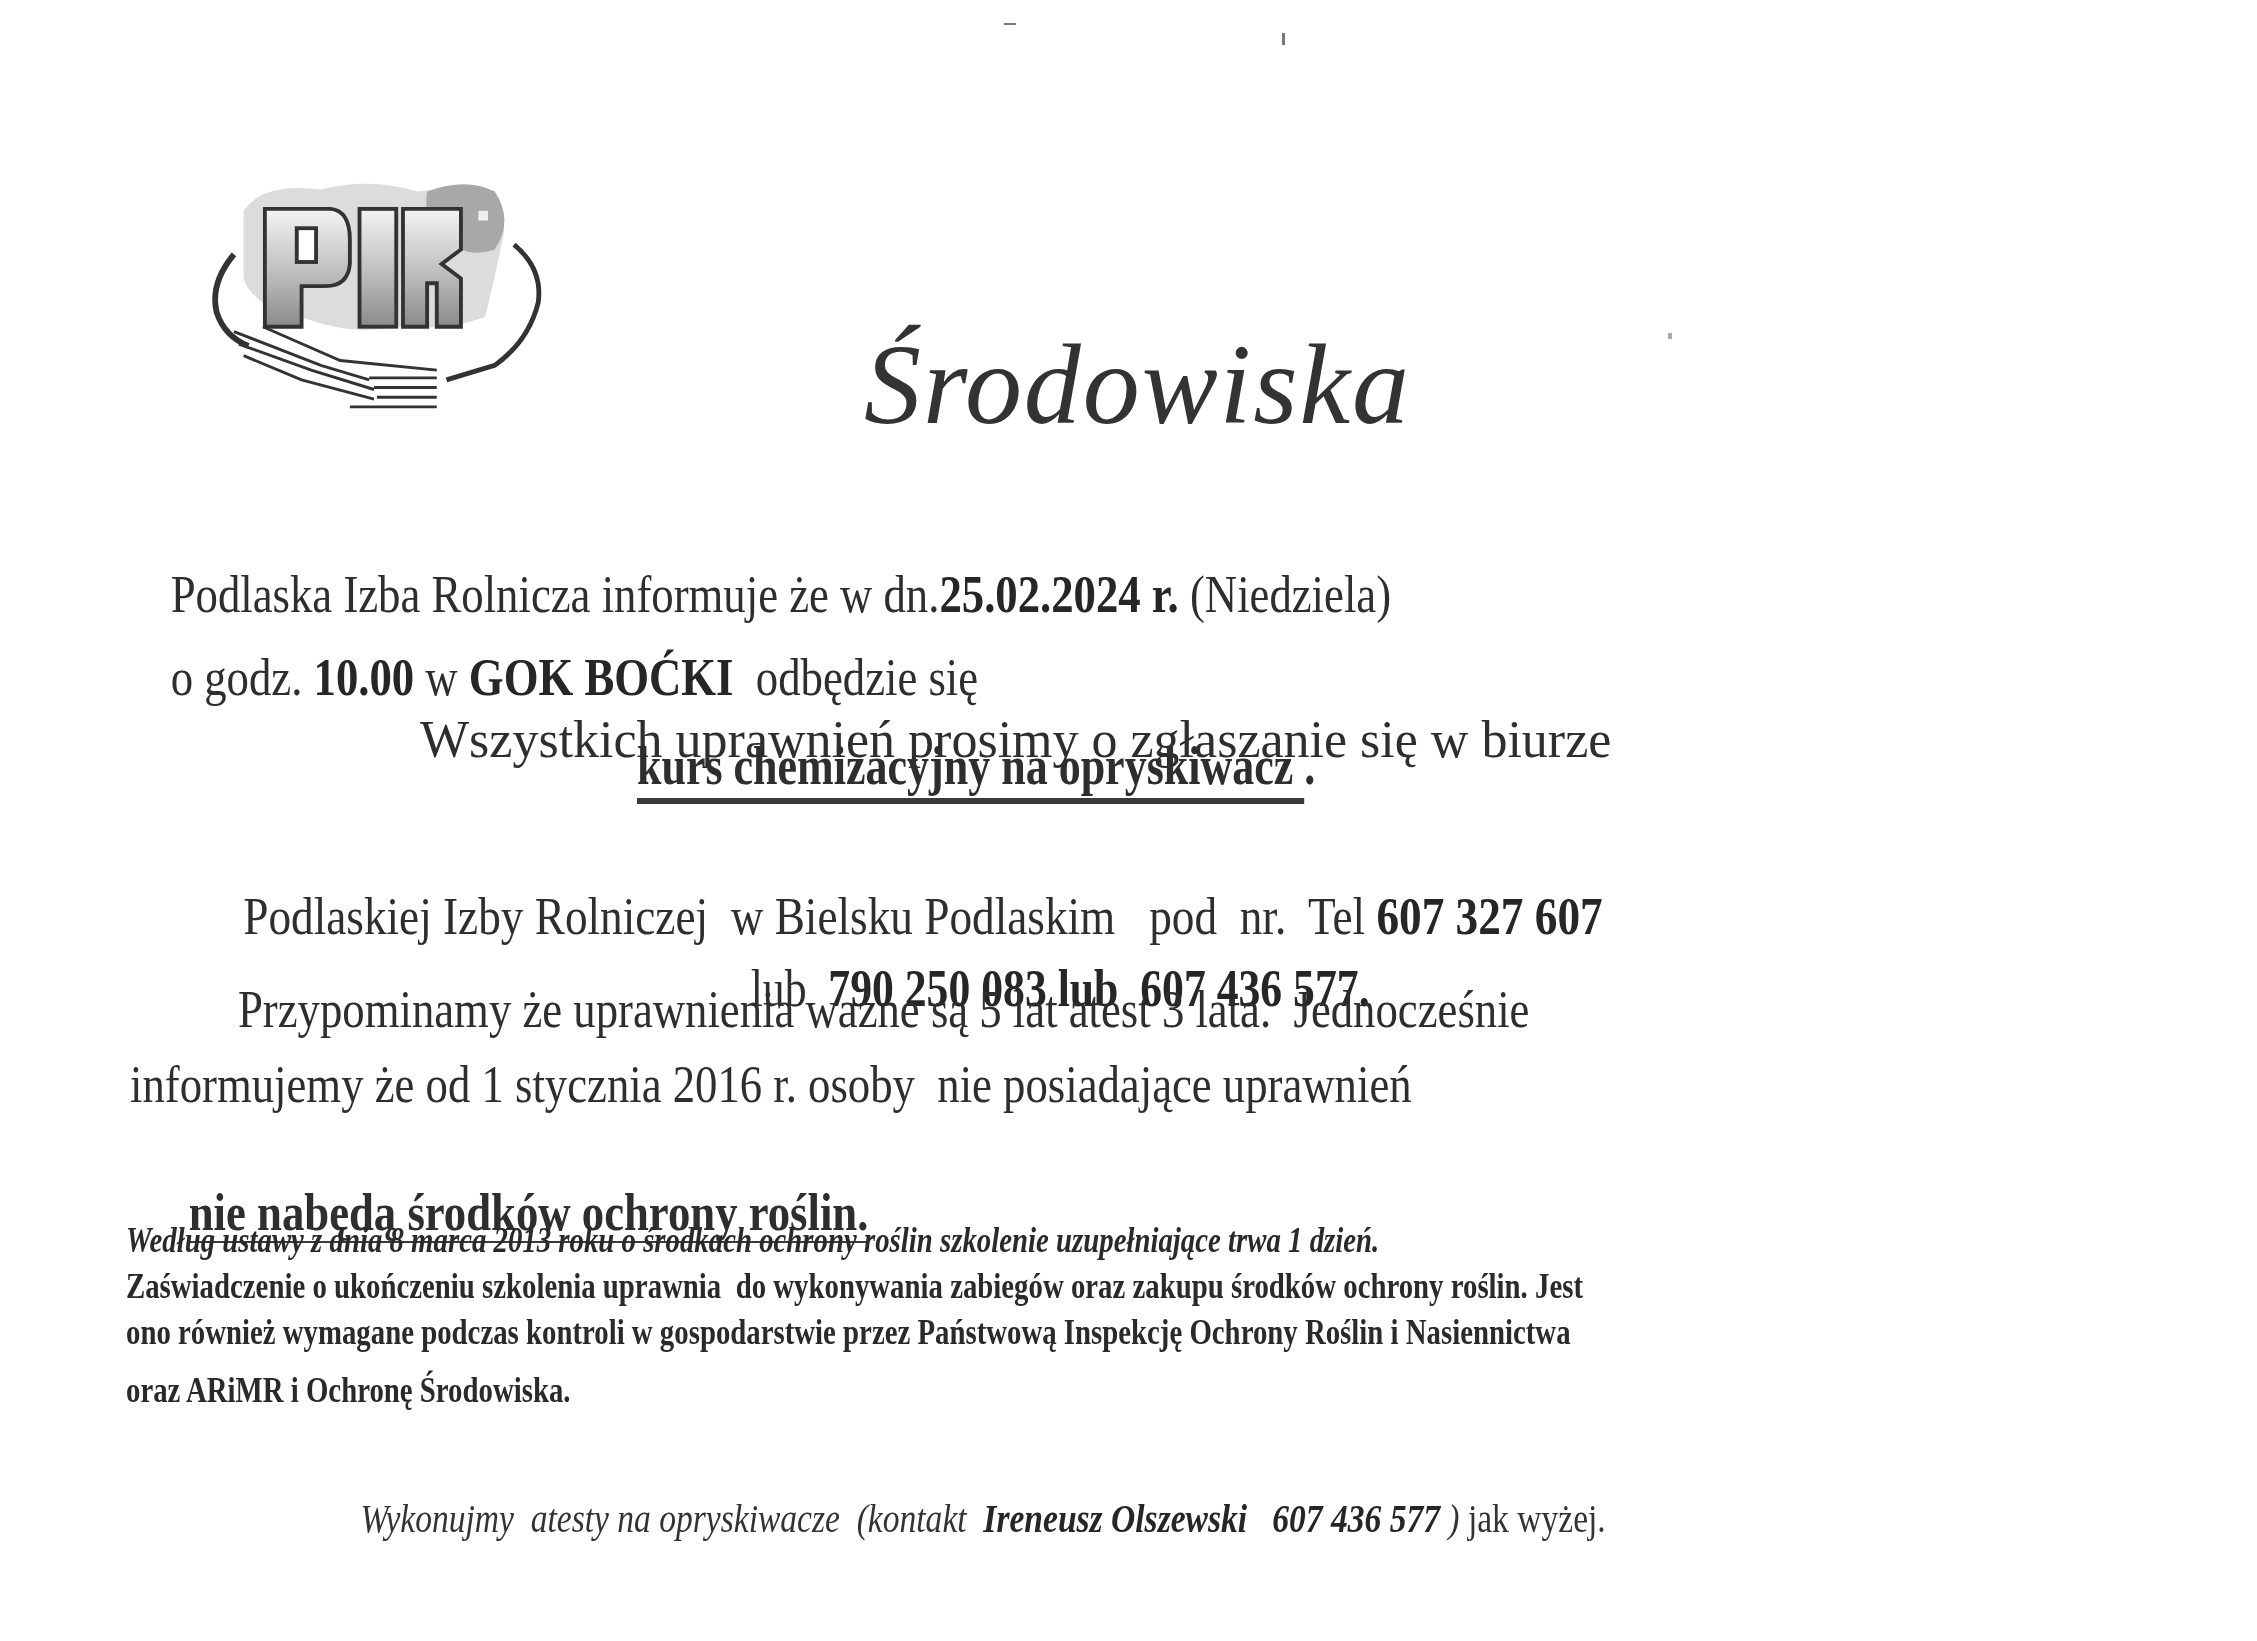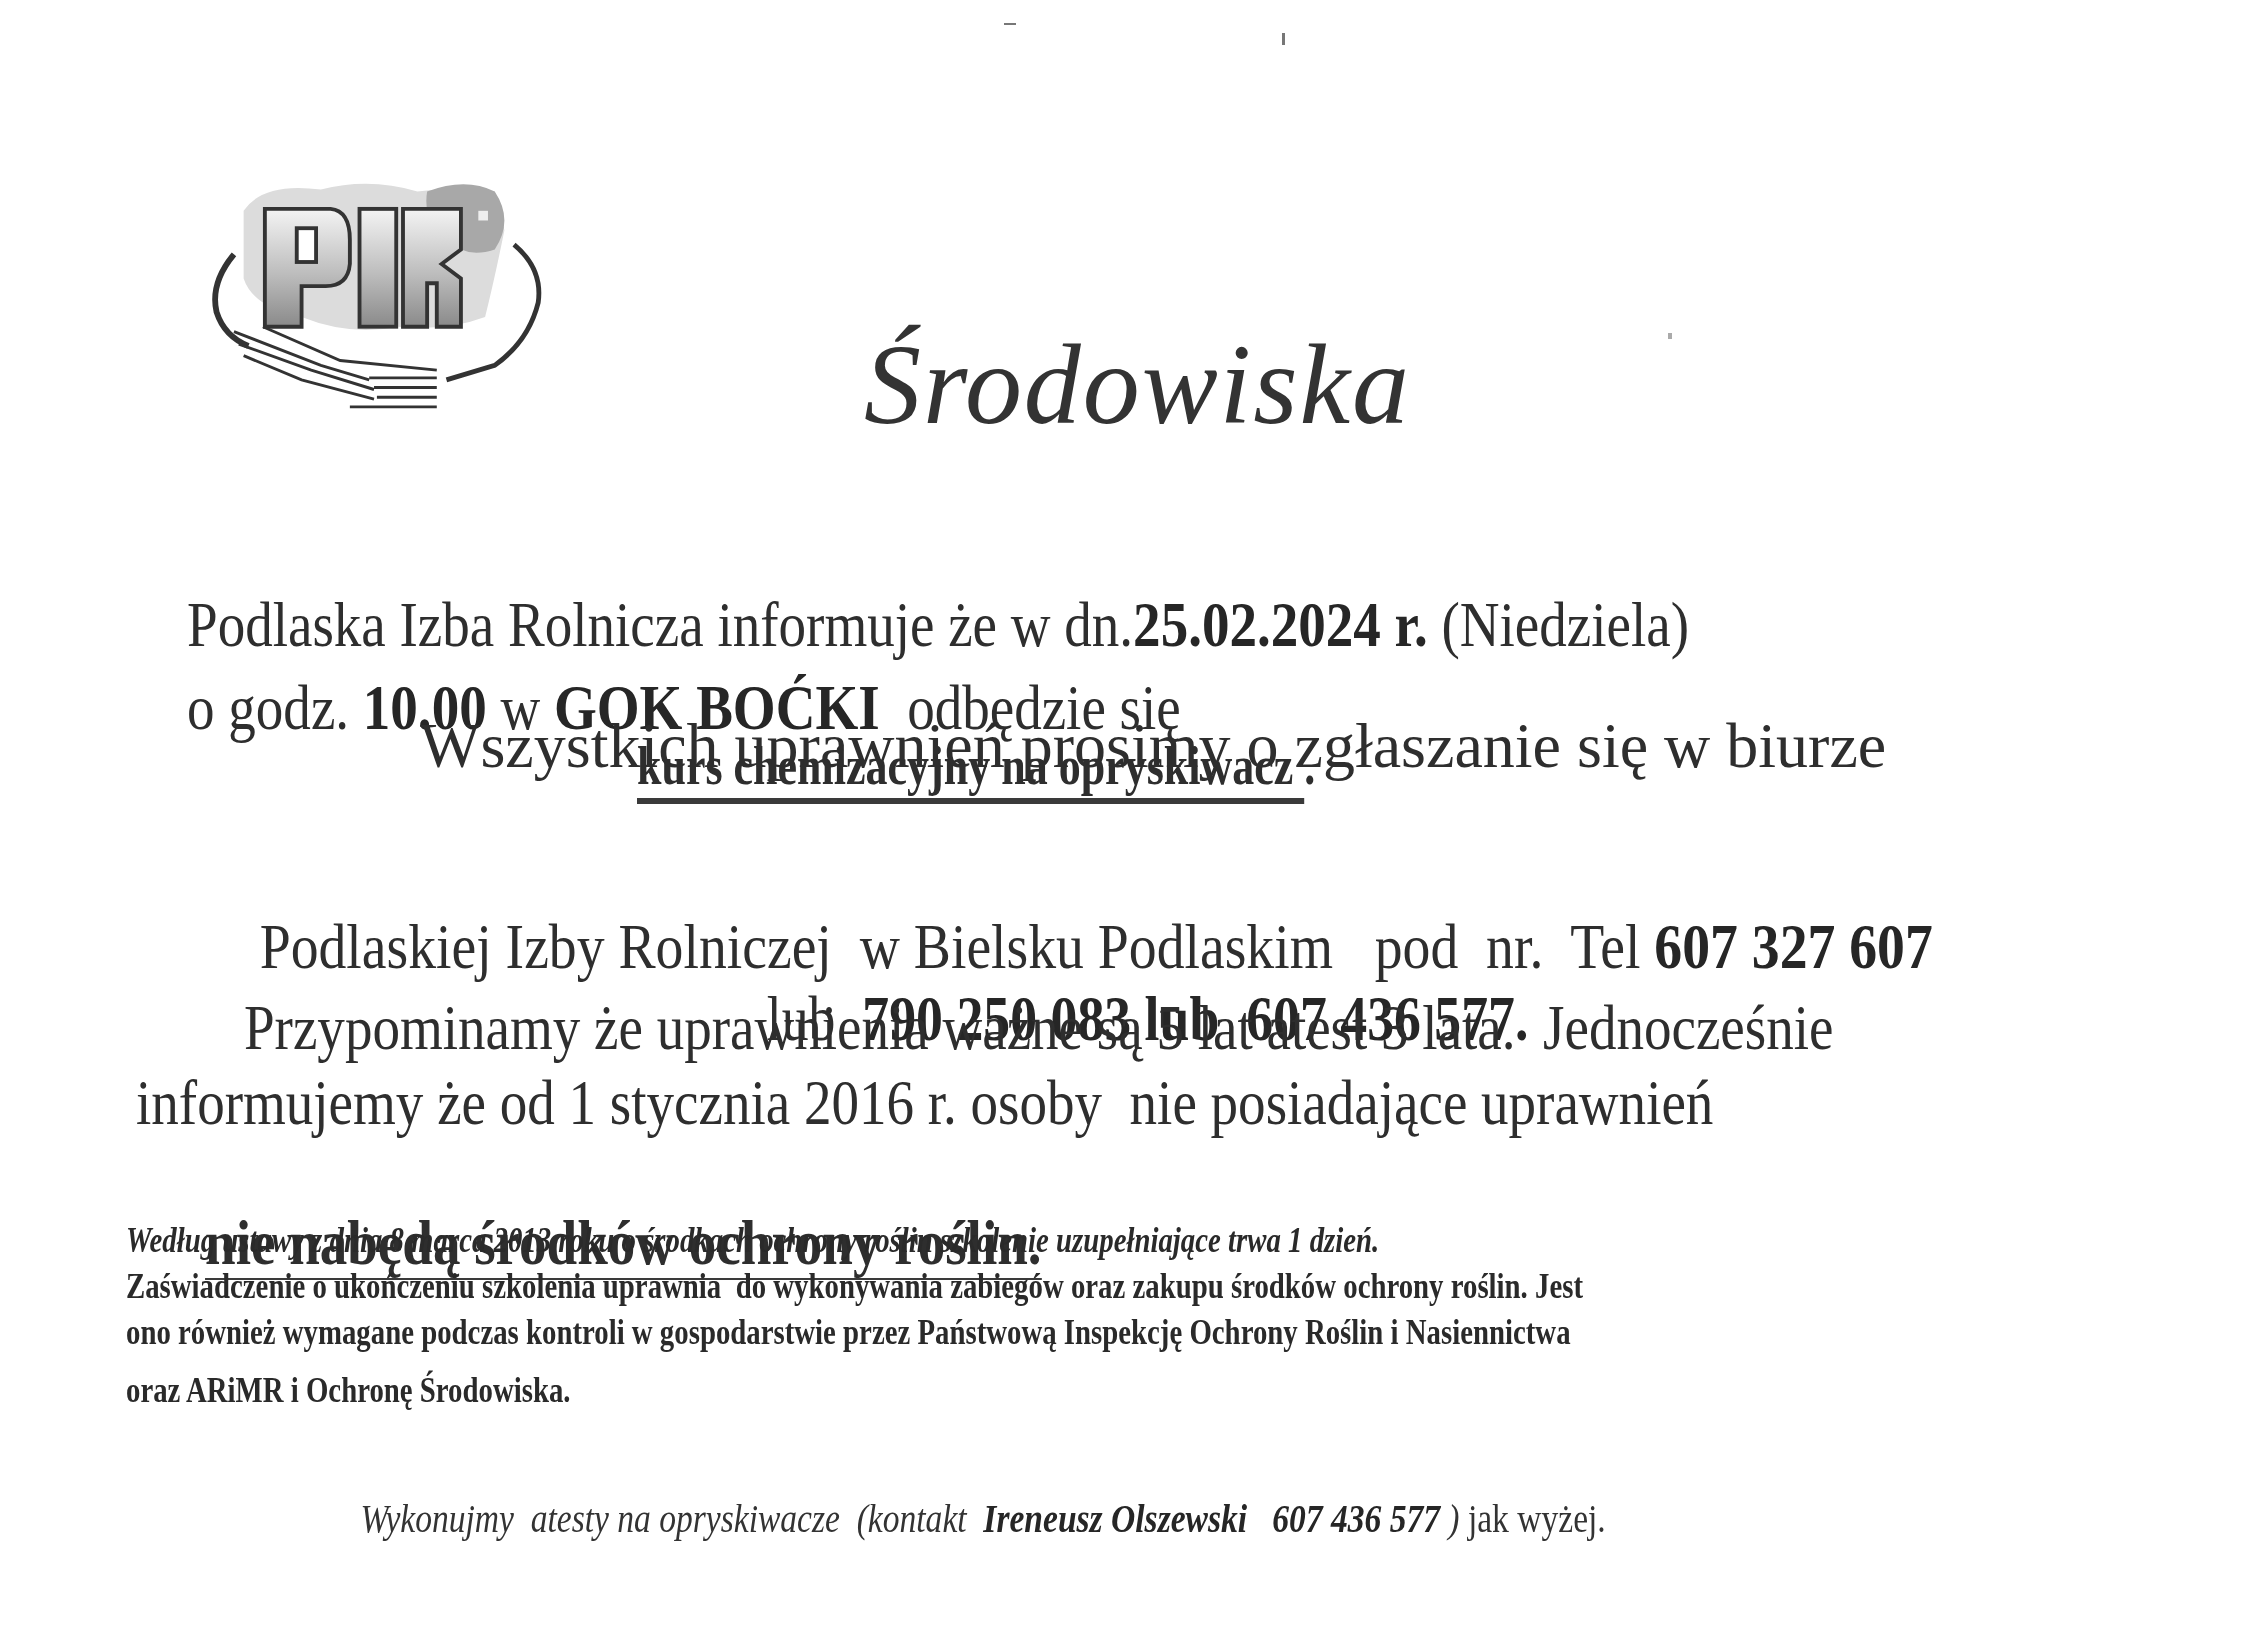--- a/index.html
+++ b/index.html
@@ -4,21 +4,21 @@
 <style>
   html, body { margin: 0; padding: 0; background: #ffffff; }
   body { width: 2257px; height: 1641px; position: relative; overflow: hidden;
          font-family: "Liberation Serif", "DejaVu Serif", serif; color: #2e2e2e; }
   .line { position: absolute; white-space: pre; line-height: 1; }
   .cond { display: inline-block; transform-origin: left top; }
   b { font-weight: bold; color: #262626; }
   .logo { position: absolute; left: 205px; top: 172px; width: 367px; height: 237px; }
   .title { position: absolute; left: 864px; top: 319px; font-size: 114px; font-style: italic;
            color: #333; letter-spacing: 1.9px; }
-  .big { font-size: 64px; }
+  .big { font-size: 52px; }
   .kurs { font-size: 55px; font-weight: bold; }
   .kurs .u { border-bottom: 6.8px solid #3a3a3a; padding-bottom: 1.9px; }
   .underline-thin { border-bottom: 2.9px solid #3a3a3a; padding-bottom: 0; }
   .small { font-size: 36px; font-weight: bold; color: #2a2a2a; }
   .footer { font-size: 39px; font-style: italic; color: #333; }
   .speck { position: absolute; background: #777; }
 </style>
 </head>
 <body>
 

